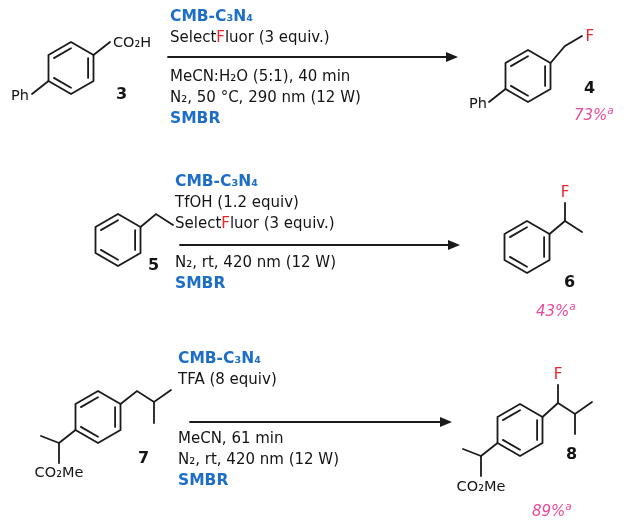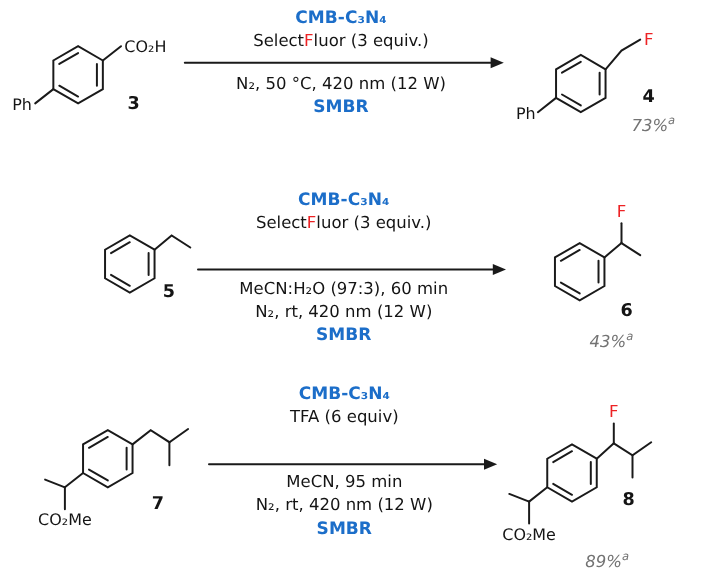--- a/index.html
+++ b/index.html
@@ -1,26 +1,26 @@
 <!DOCTYPE html>
 <html><head>
 <meta charset="utf-8">
 <style>
   * { margin:0; padding:0; box-sizing:border-box; }
   html,body { background:#ffffff; }
   body { font-family:"DejaVu Sans", sans-serif; }
   #scheme { position:relative; width:640px; height:527px; background:#ffffff; overflow:hidden; }
 
-  .cond { position:absolute; text-align:center; font-size:15px; color:#141414; line-height:21px; }
+  .cond { position:absolute; font-size:15px; color:#141414; line-height:21px; }
   .cat  { font-weight:bold; font-size:15.5px; }
   .blue { color:#1c6ec9; }
   .red  { color:#ed2224; }
 
   .cmpd-label { position:absolute; font-weight:bold; font-size:16px; color:#141414; }
-  .yield { position:absolute; font-style:italic; font-size:15px; color:#737373; }
+  .yield { position:absolute; font-style:italic; font-size:15px; color:#ec4899; }
   .yield sup { font-size:10.5px; font-style:italic; }
 
   svg.struct, svg.arrow { position:absolute; overflow:visible; }
   .bond { stroke:#1a1a1a; stroke-width:1.8; fill:none; stroke-linecap:round; }
   text.atom { font-family:"DejaVu Sans", sans-serif; font-size:14.5px; fill:#141414; stroke:none; }
   text.f-red { fill:#ed2224; font-size:15px; }
 </style>
 </head>
 <body>
 
@@ -50,21 +50,22 @@
 
   <div class="cond" style="left:170px;top:6px;width:280px">
     <div class="cat blue">CMB-C₃N₄</div>
     <div><span>Select</span><span class="red">F</span><span>luor (3 equiv.)</span></div>
   </div>
   <svg class="arrow" style="left:168px;top:50px" width="292" height="14">
     <line class="bond" x1="0" y1="7" x2="278" y2="7"></line>
     <polygon points="278,2 290,7 278,12" fill="#1a1a1a"></polygon>
   </svg>
   <div class="cond" style="left:170px;top:66px;width:280px">
-    <div>N₂, 50 °C, 420 nm (12 W)</div>
+    <div>MeCN:H₂O (5:1), 40 min</div>
+    <div>N₂, 50 °C, 290 nm (12 W)</div>
     <div class="cat blue">SMBR</div>
   </div>
 
   <svg class="struct" style="left:466px;top:10px" width="174" height="115">
     <g>
       <use href="#benzene" transform="translate(62,66)"></use>
       <polyline class="bond" points="84.5,53 99,36 116,26"></polyline>
       <line class="bond" x1="39.5" y1="79" x2="23" y2="92"></line>
     </g>
     <text class="atom f-red" x="119.5" y="31">F</text>
@@ -76,28 +77,28 @@
   <svg class="struct" style="left:60px;top:185px" width="130" height="112">
     <g>
       <use href="#benzene" transform="translate(58,55)"></use>
       <polyline class="bond" points="80.5,42 96,29 113,40"></polyline>
     </g>
   </svg>
   <div class="cmpd-label" style="left:148px;top:255px">5</div>
 
   <div class="cond" style="left:175px;top:171px;width:275px">
     <div class="cat blue">CMB-C₃N₄</div>
+    <div>TfOH (1.2 equiv)</div>
     <div><span>Select</span><span class="red">F</span><span>luor (3 equiv.)</span></div>
   </div>
   <svg class="arrow" style="left:180px;top:238px" width="282" height="14">
     <line class="bond" x1="0" y1="7" x2="268" y2="7"></line>
     <polygon points="268,2 280,7 268,12" fill="#1a1a1a"></polygon>
   </svg>
   <div class="cond" style="left:175px;top:252px;width:275px">
-    <div>MeCN:H₂O (97:3), 60 min</div>
     <div>N₂, rt, 420 nm (12 W)</div>
     <div class="cat blue">SMBR</div>
   </div>
 
   <svg class="struct" style="left:470px;top:175px" width="160" height="128">
     <g>
       <use href="#benzene" transform="translate(57,72)"></use>
       <line class="bond" x1="79.5" y1="59" x2="95" y2="46"></line>
       <line class="bond" x1="95" y1="46" x2="95" y2="28"></line>
       <line class="bond" x1="95" y1="46" x2="112" y2="57"></line>
@@ -115,28 +116,28 @@
       <line class="bond" x1="65.5" y1="75" x2="49" y2="88"></line>
       <line class="bond" x1="49" y1="88" x2="31" y2="81"></line>
       <line class="bond" x1="49" y1="88" x2="49" y2="108"></line>
     </g>
     <text class="atom" x="49" y="122" text-anchor="middle">CO₂Me</text>
   </svg>
   <div class="cmpd-label" style="left:138px;top:448px">7</div>
 
   <div class="cond" style="left:178px;top:348px;width:270px">
     <div class="cat blue">CMB-C₃N₄</div>
-    <div>TFA (6 equiv)</div>
+    <div>TFA (8 equiv)</div>
   </div>
   <svg class="arrow" style="left:190px;top:415px" width="264" height="14">
     <line class="bond" x1="0" y1="7" x2="250" y2="7"></line>
     <polygon points="250,2 262,7 250,12" fill="#1a1a1a"></polygon>
   </svg>
   <div class="cond" style="left:178px;top:428px;width:270px">
-    <div>MeCN, 95 min</div>
+    <div>MeCN, 61 min</div>
     <div>N₂, rt, 420 nm (12 W)</div>
     <div class="cat blue">SMBR</div>
   </div>
 
   <svg class="struct" style="left:445px;top:345px" width="195" height="178">
     <g>
       <use href="#benzene" transform="translate(75,85)"></use>
       <line class="bond" x1="97.5" y1="72" x2="113" y2="58"></line>
       <line class="bond" x1="113" y1="58" x2="113" y2="40"></line>
       <polyline class="bond" points="113,58 130,69 147,57"></polyline>

